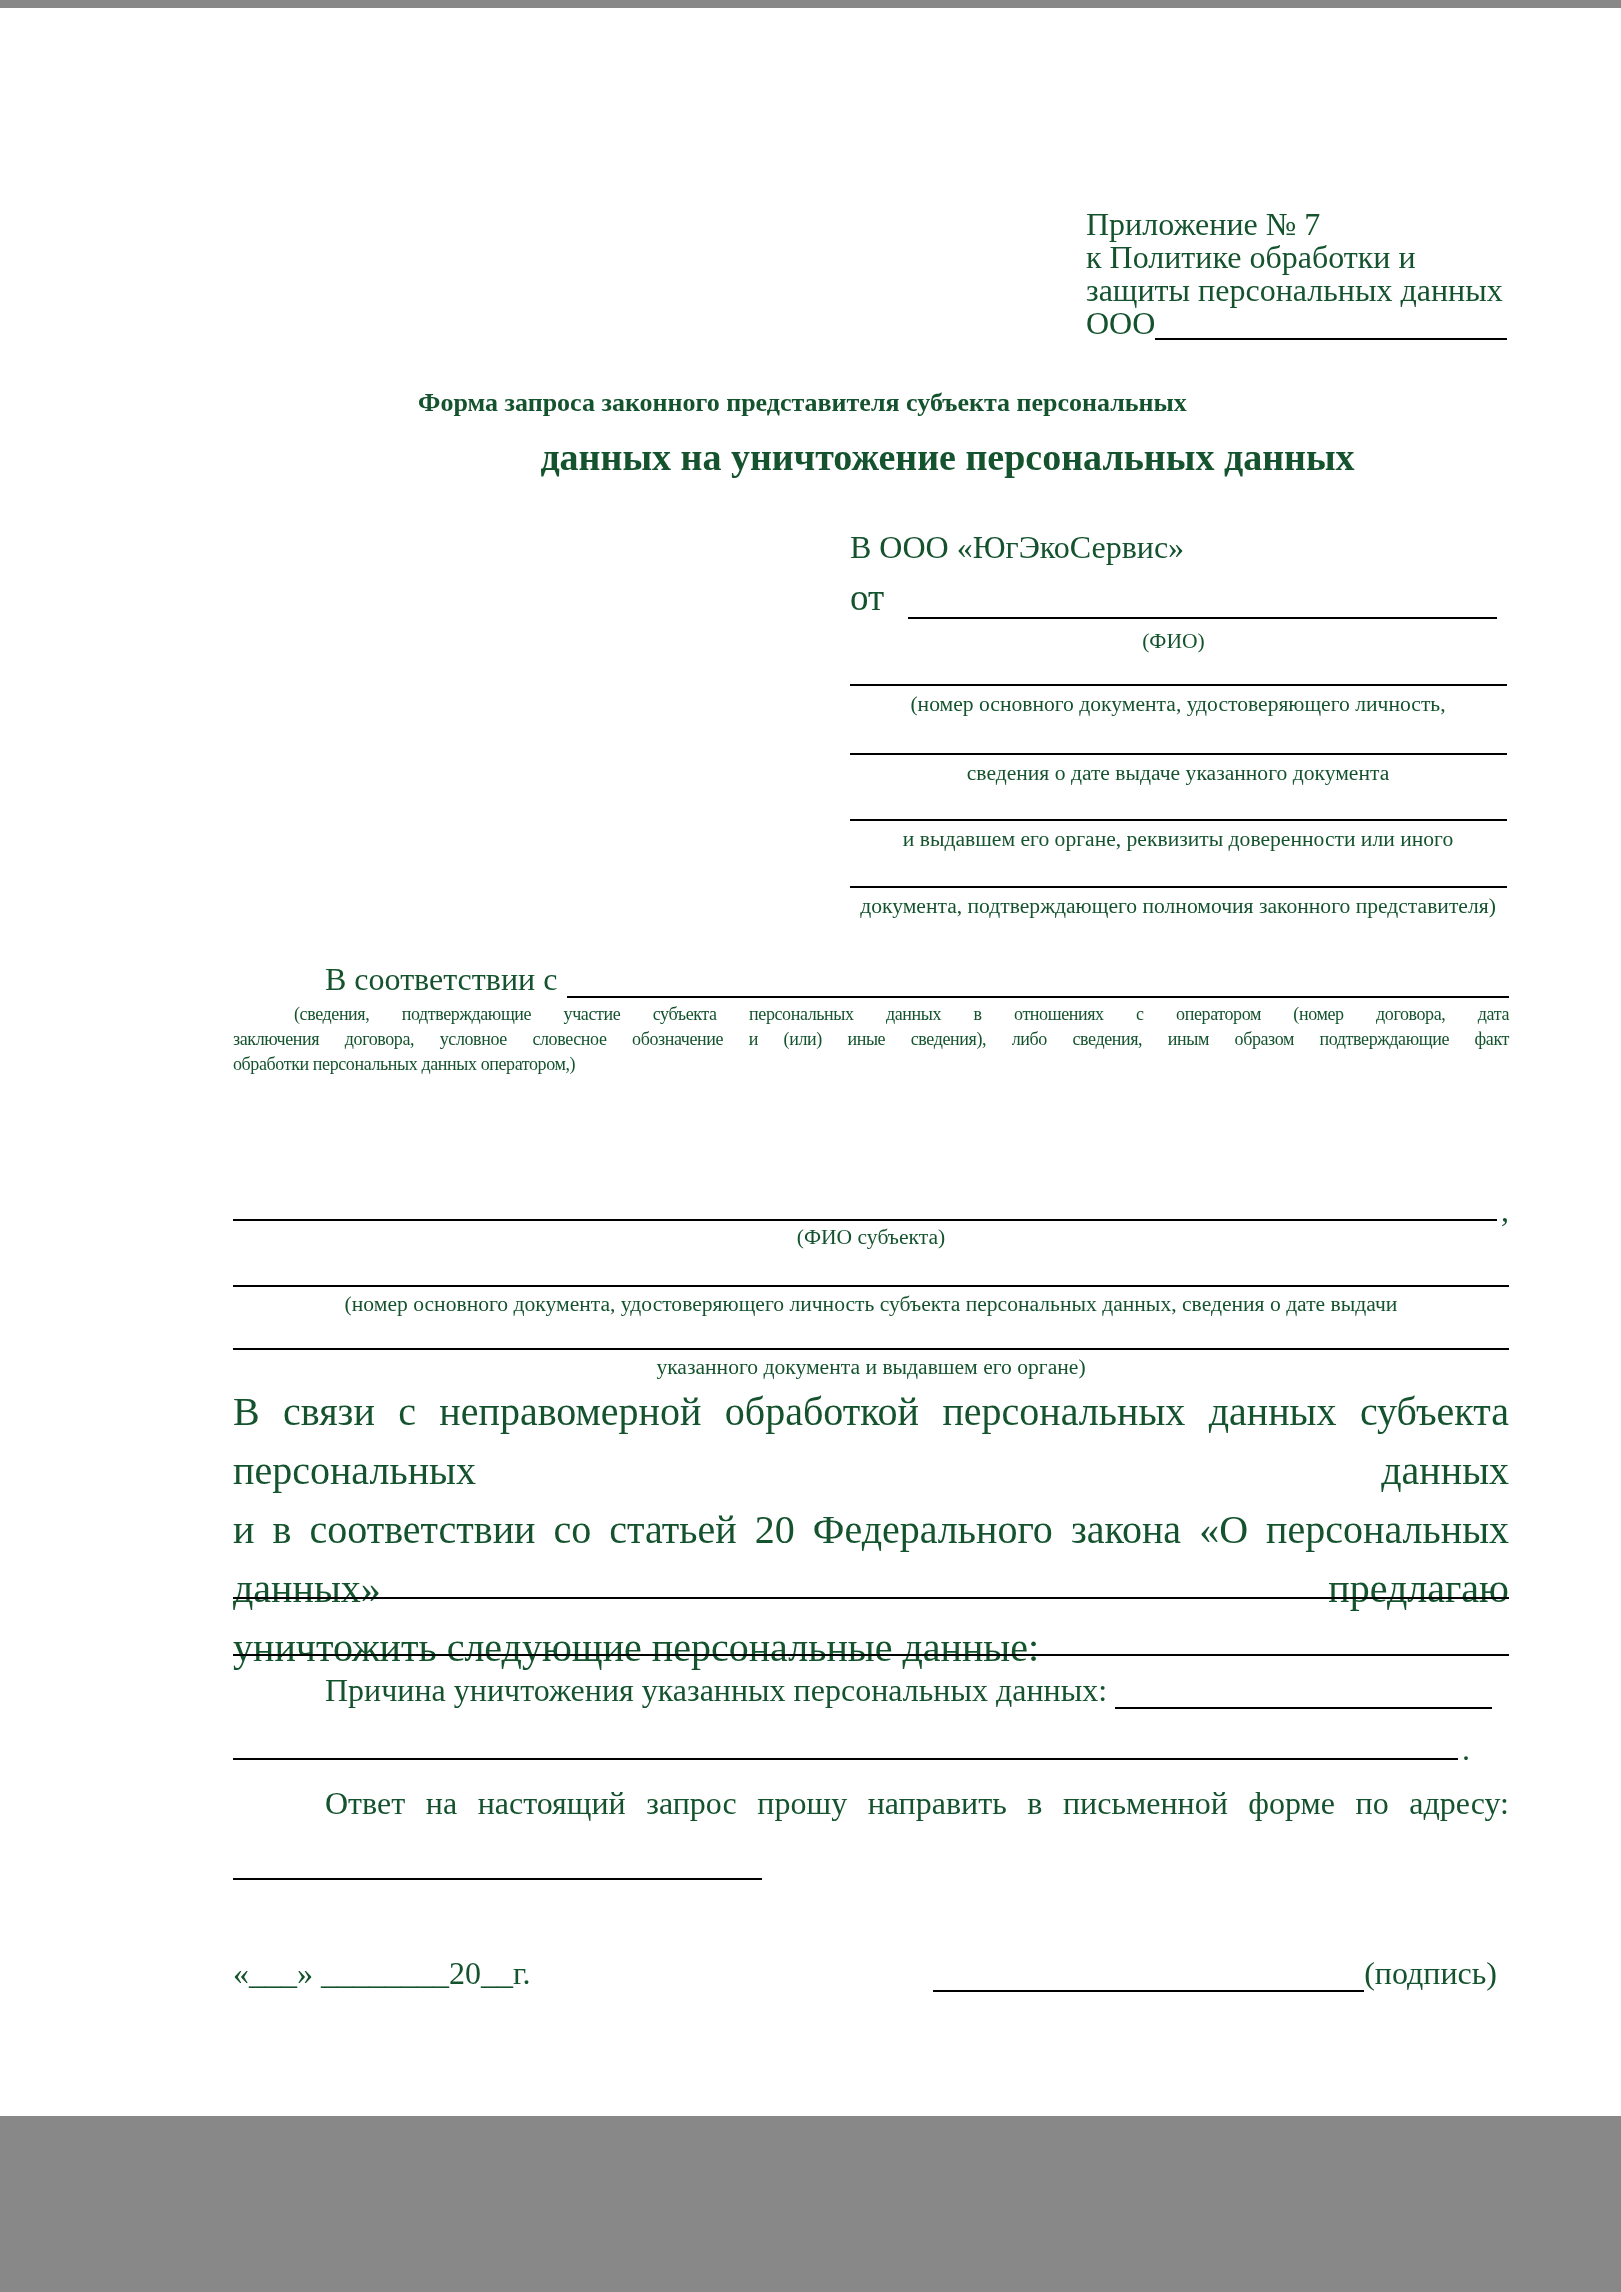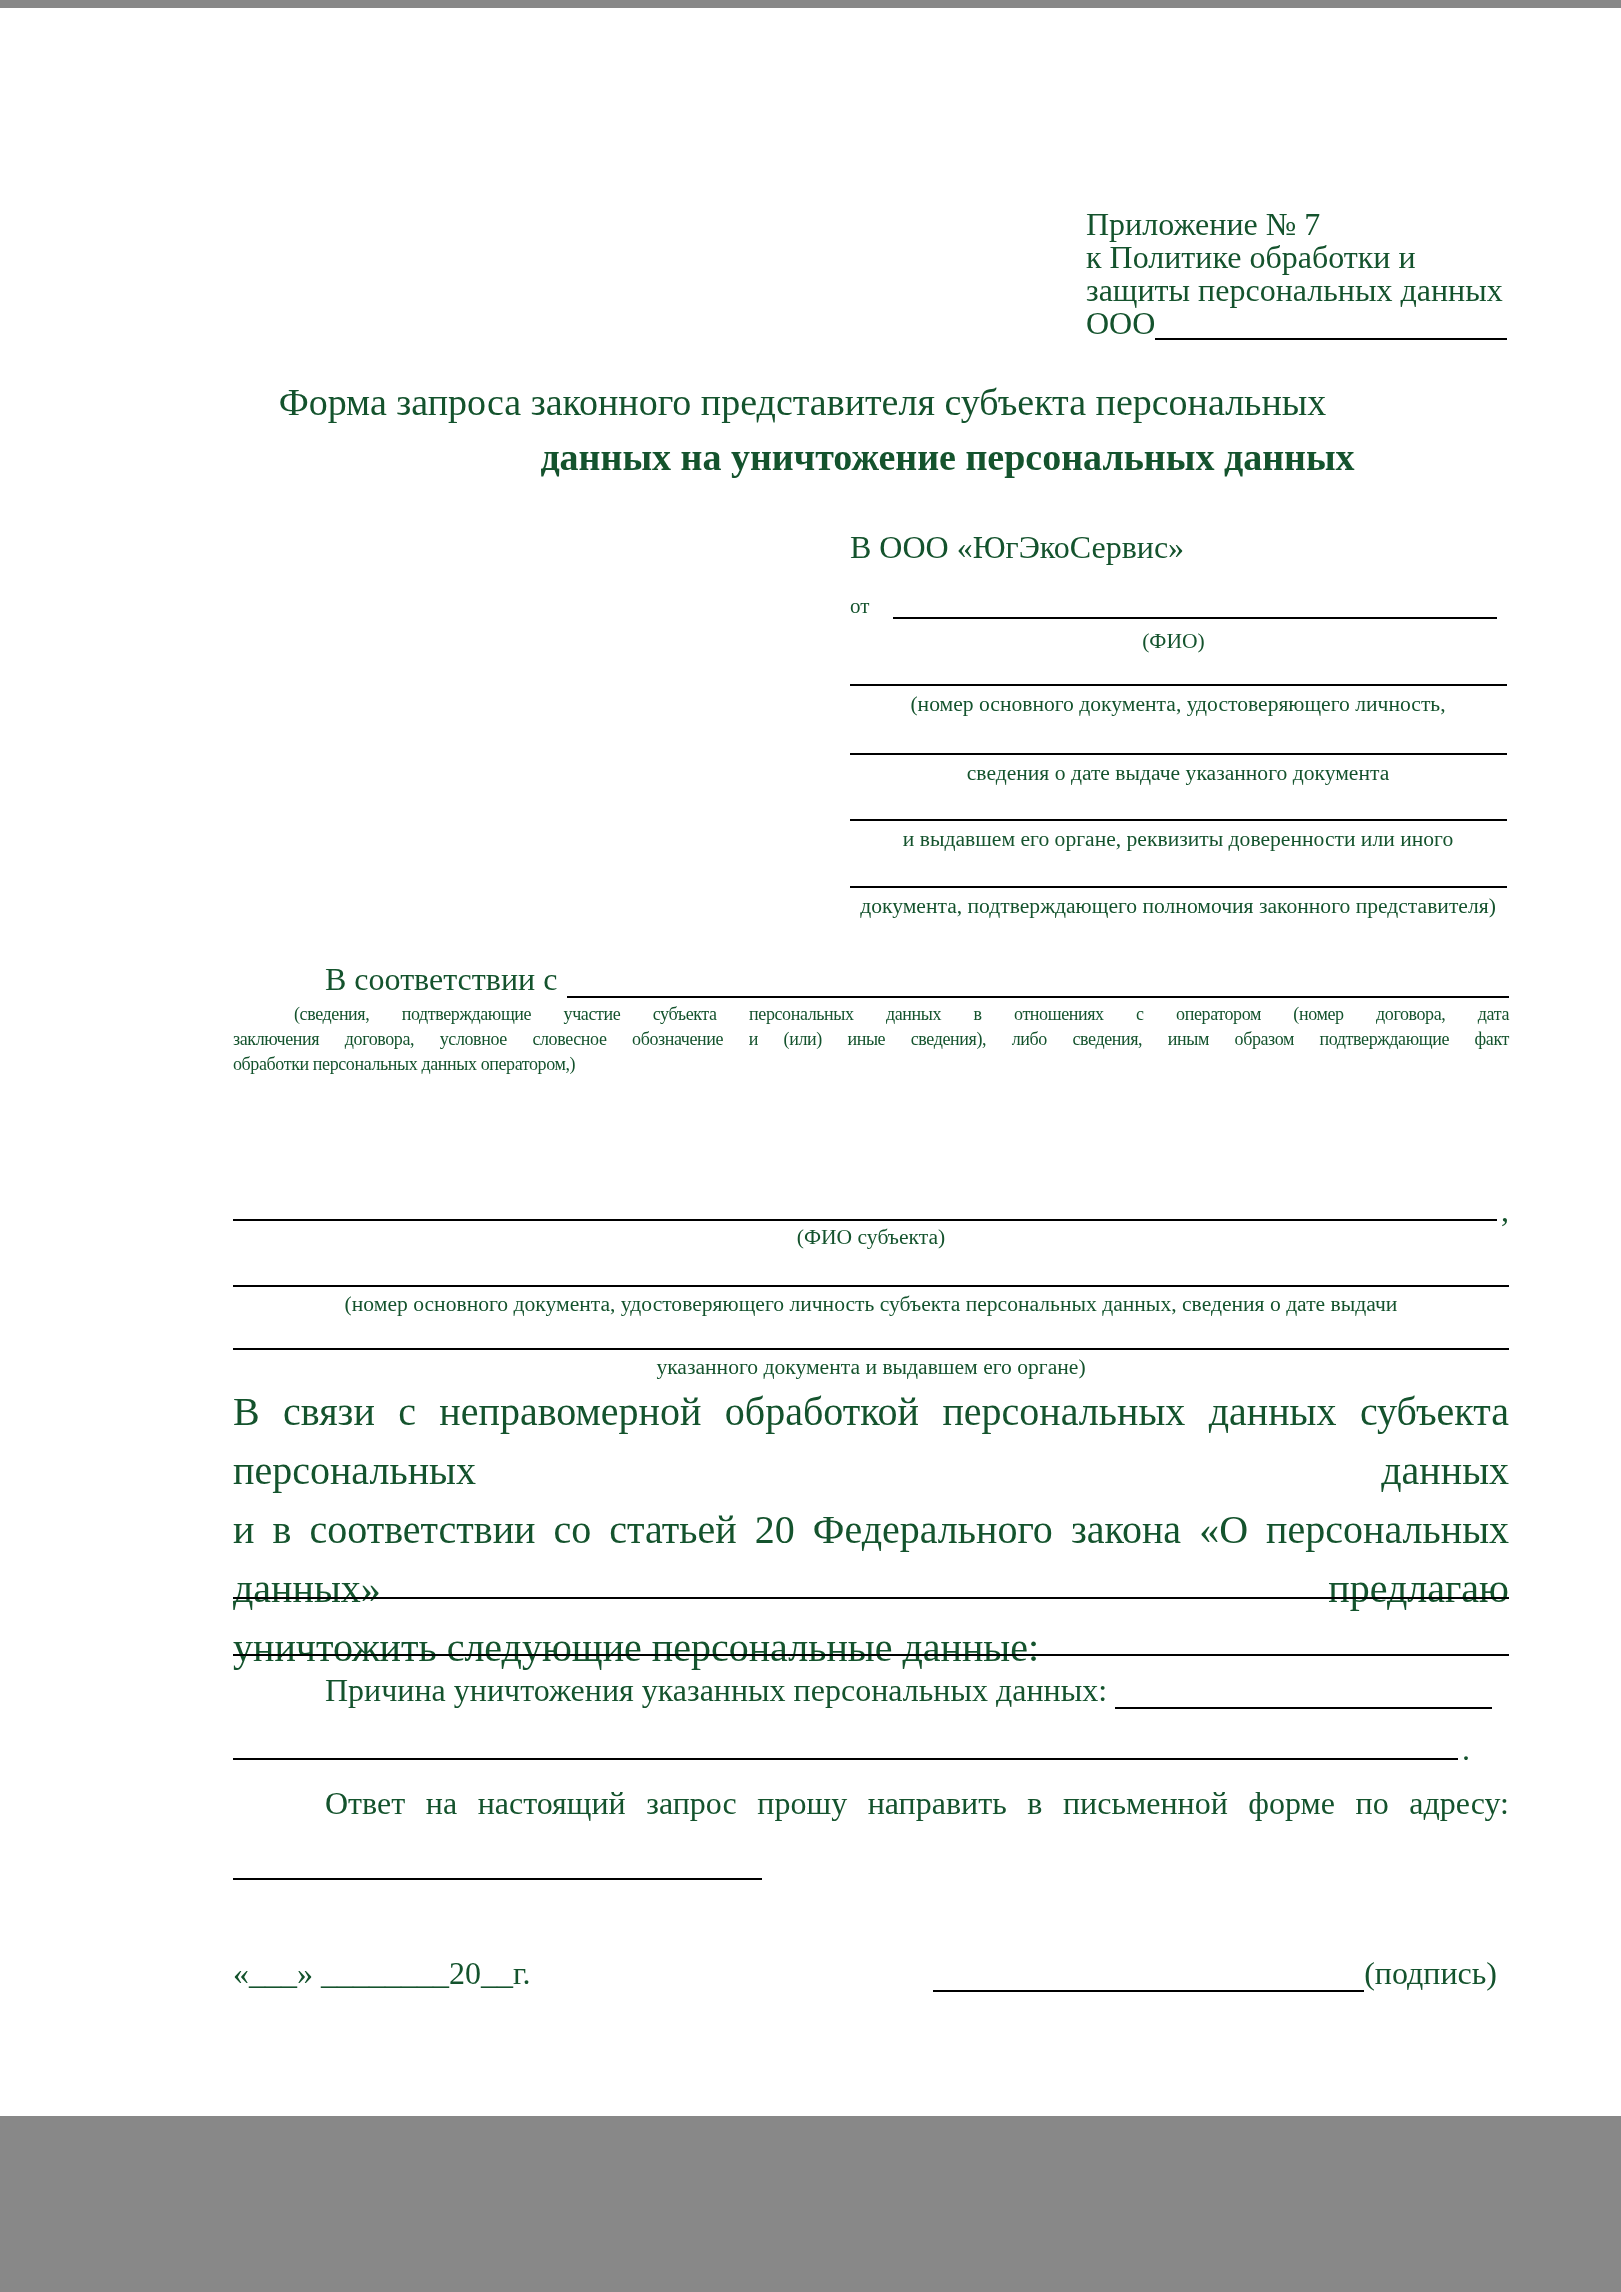--- a/index.html
+++ b/index.html
@@ -16,24 +16,24 @@
   .t33{font-size:32px;line-height:37px;}
   .t22{font-size:21.6px;line-height:25.5px;}
   .center{text-align:center;}
   .row{display:flex;align-items:flex-end;}
   .fl{flex:1 1 auto;border-bottom:2.9px solid #000;height:100%;}
   .fl-fixed{border-bottom:2.9px solid #000;height:100%;}
   .blank{border-bottom:2.9px solid #000;}
   .jl{text-align:justify;text-align-last:justify;}
   .appendix{left:1086px;top:200px;width:421px;font-size:32px;line-height:33px;}
   .appendix .org-row{display:flex;align-items:flex-end;height:33px;}
-  .title1{left:0;top:370px;width:1605px;font-size:38px;line-height:49px;font-weight:normal;text-align:center;}
+  .title1{left:0;top:370px;width:1605px;font-size:26px;line-height:49px;font-weight:bold;text-align:center;}
   .title2{left:137px;top:425px;width:1621px;font-size:38px;line-height:49px;font-weight:bold;text-align:center;}
   .org-line{left:850px;top:520px;font-size:32px;line-height:39px;}
-  .from-row{left:850px;top:574px;width:647px;height:37px;gap:24px;font-size:21px;}
+  .from-row{left:850px;top:574px;width:647px;height:37px;gap:24px;font-size:37px;}
   .fio-cap{left:850px;top:621px;width:647px;}
   .repline{left:850px;width:657px;height:29px;}
   .repcap{left:843px;width:670px;}
   .accordance{left:233px;top:951px;width:1276px;height:39px;font-size:32px;}
   .accordance .lbl{padding-left:92px;padding-right:9.8px;white-space:nowrap;}
   .note{left:233px;top:994px;width:1276px;font-size:18px;line-height:25px;letter-spacing:-0.4px;}
   .note .n1{text-indent:61px;}
   .operator{left:233px;top:1068px;width:1276px;font-size:32px;line-height:37px;}
   .subrow{left:233px;width:1276px;height:35px;}
   .subcap{left:233px;width:1276px;}

